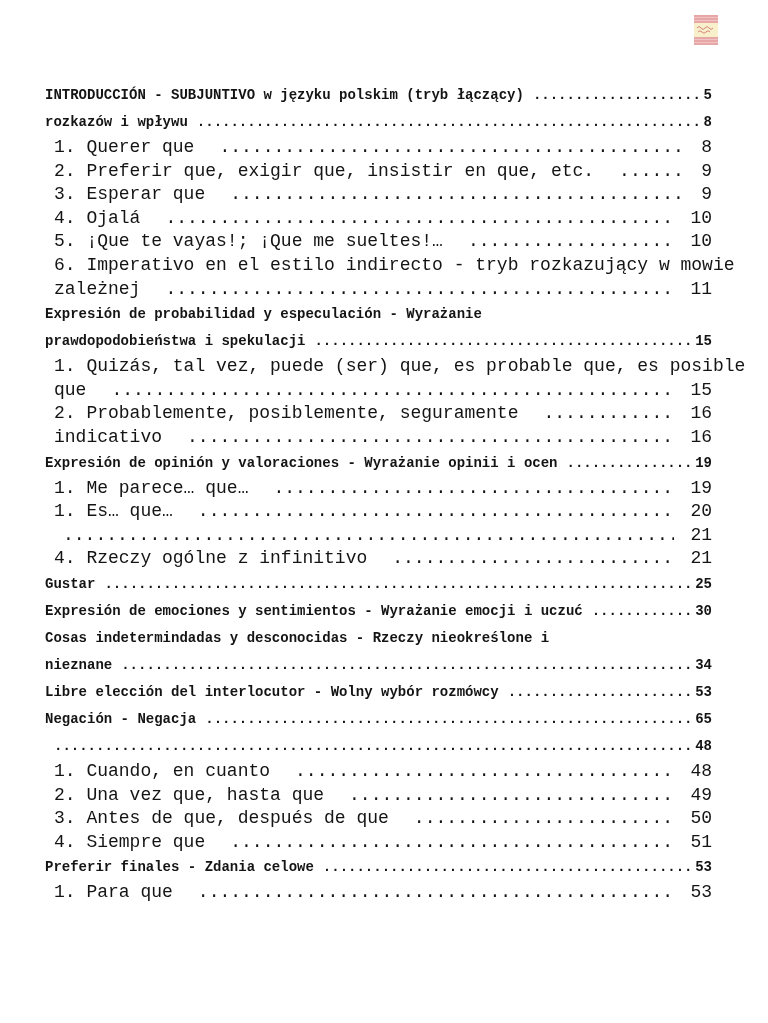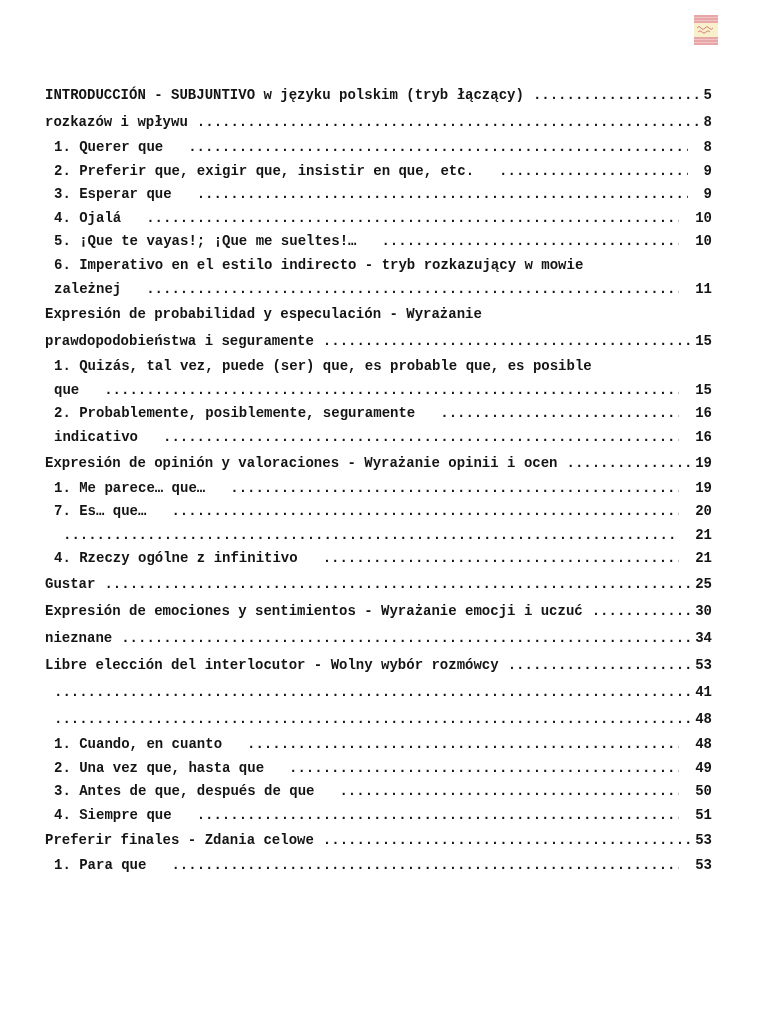--- a/index.html
+++ b/index.html
@@ -33,21 +33,21 @@
     position:absolute;left:45px;top:82px;width:667px;
   }
   .entry{margin:0;}
   .line{
     display:flex;align-items:baseline;white-space:pre;
   }
   .entry.heading .line{
     font-weight:700;font-size:14px;line-height:27px;letter-spacing:0;
   }
   .entry.sub .line{
-    font-weight:700;font-size:14px;line-height:23.6px;padding-left:9px;gap:16px;
+    font-weight:400;font-size:18px;line-height:23.6px;padding-left:9px;gap:16px;
   }
   .text{flex:0 0 auto;}
   .leader{
     flex:1 1 auto;overflow:hidden;white-space:nowrap;margin-left:9px;min-width:0;
   }
   .page{flex:0 0 auto;}
 </style>
 </head>
 <body>
 
@@ -85,61 +85,62 @@
       </div>
       <div class="entry sub">
         <div class="line"><span class="text">5. ¡Que te vayas!; ¡Que me sueltes!…</span><span class="leader">................................................................................................................................................................</span><span class="page">10</span></div>
       </div>
       <div class="entry sub">
         <div class="line"><span class="text">6. Imperativo en el estilo indirecto - tryb rozkazujący w mowie</span></div>
         <div class="line"><span class="text">zależnej</span><span class="leader">................................................................................................................................................................</span><span class="page">11</span></div>
       </div>
       <div class="entry heading">
         <div class="line"><span class="text">Expresión de probabilidad y especulación - Wyrażanie</span></div>
-        <div class="line"><span class="text">prawdopodobieństwa i seguramente</span><span class="leader">................................................................................................................................................................</span><span class="page">15</span></div>
+        <div class="line"><span class="text">prawdopodobieństwa i spekulacji</span><span class="leader">................................................................................................................................................................</span><span class="page">15</span></div>
       </div>
       <div class="entry sub">
         <div class="line"><span class="text">1. Quizás, tal vez, puede (ser) que, es probable que, es posible</span></div>
         <div class="line"><span class="text">que</span><span class="leader">................................................................................................................................................................</span><span class="page">15</span></div>
       </div>
       <div class="entry sub">
         <div class="line"><span class="text">2. Probablemente, posiblemente, seguramente</span><span class="leader">................................................................................................................................................................</span><span class="page">16</span></div>
       </div>
       <div class="entry sub">
         <div class="line"><span class="text">indicativo</span><span class="leader">................................................................................................................................................................</span><span class="page">16</span></div>
       </div>
       <div class="entry heading">
         <div class="line"><span class="text">Expresión de opinión y valoraciones - Wyrażanie opinii i ocen</span><span class="leader">................................................................................................................................................................</span><span class="page">19</span></div>
       </div>
       <div class="entry sub">
         <div class="line"><span class="text">1. Me parece… que…</span><span class="leader">................................................................................................................................................................</span><span class="page">19</span></div>
       </div>
       <div class="entry sub">
-        <div class="line"><span class="text">7. Es… que…</span><span class="leader">................................................................................................................................................................</span><span class="page">20</span></div>
+        <div class="line"><span class="text">1. Es… que…</span><span class="leader">................................................................................................................................................................</span><span class="page">20</span></div>
       </div>
       <div class="entry sub">
         <div class="line"><span class="leader">................................................................................................................................................................</span><span class="page">21</span></div>
       </div>
       <div class="entry sub">
         <div class="line"><span class="text">4. Rzeczy ogólne z infinitivo</span><span class="leader">................................................................................................................................................................</span><span class="page">21</span></div>
       </div>
       <div class="entry heading">
         <div class="line"><span class="text">Gustar</span><span class="leader">................................................................................................................................................................</span><span class="page">25</span></div>
       </div>
       <div class="entry heading">
         <div class="line"><span class="text">Expresión de emociones y sentimientos - Wyrażanie emocji i uczuć</span><span class="leader">................................................................................................................................................................</span><span class="page">30</span></div>
       </div>
       <div class="entry heading">
+        <div class="line"><span class="text">Cosas indetermindadas y desconocidas - Rzeczy nieokreślone i</span></div>
         <div class="line"><span class="text">nieznane</span><span class="leader">................................................................................................................................................................</span><span class="page">34</span></div>
       </div>
       <div class="entry heading">
         <div class="line"><span class="text">Libre elección del interlocutor - Wolny wybór rozmówcy</span><span class="leader">................................................................................................................................................................</span><span class="page">53</span></div>
       </div>
       <div class="entry heading">
-        <div class="line"><span class="leader">................................................................................................................................................................</span><span class="page">41</span></div>
+        <div class="line"><span class="text">Negación - Negacja</span><span class="leader">................................................................................................................................................................</span><span class="page">65</span></div>
       </div>
       <div class="entry heading">
         <div class="line"><span class="leader">................................................................................................................................................................</span><span class="page">48</span></div>
       </div>
       <div class="entry sub">
         <div class="line"><span class="text">1. Cuando, en cuanto</span><span class="leader">................................................................................................................................................................</span><span class="page">48</span></div>
       </div>
       <div class="entry sub">
         <div class="line"><span class="text">2. Una vez que, hasta que</span><span class="leader">................................................................................................................................................................</span><span class="page">49</span></div>
       </div>

